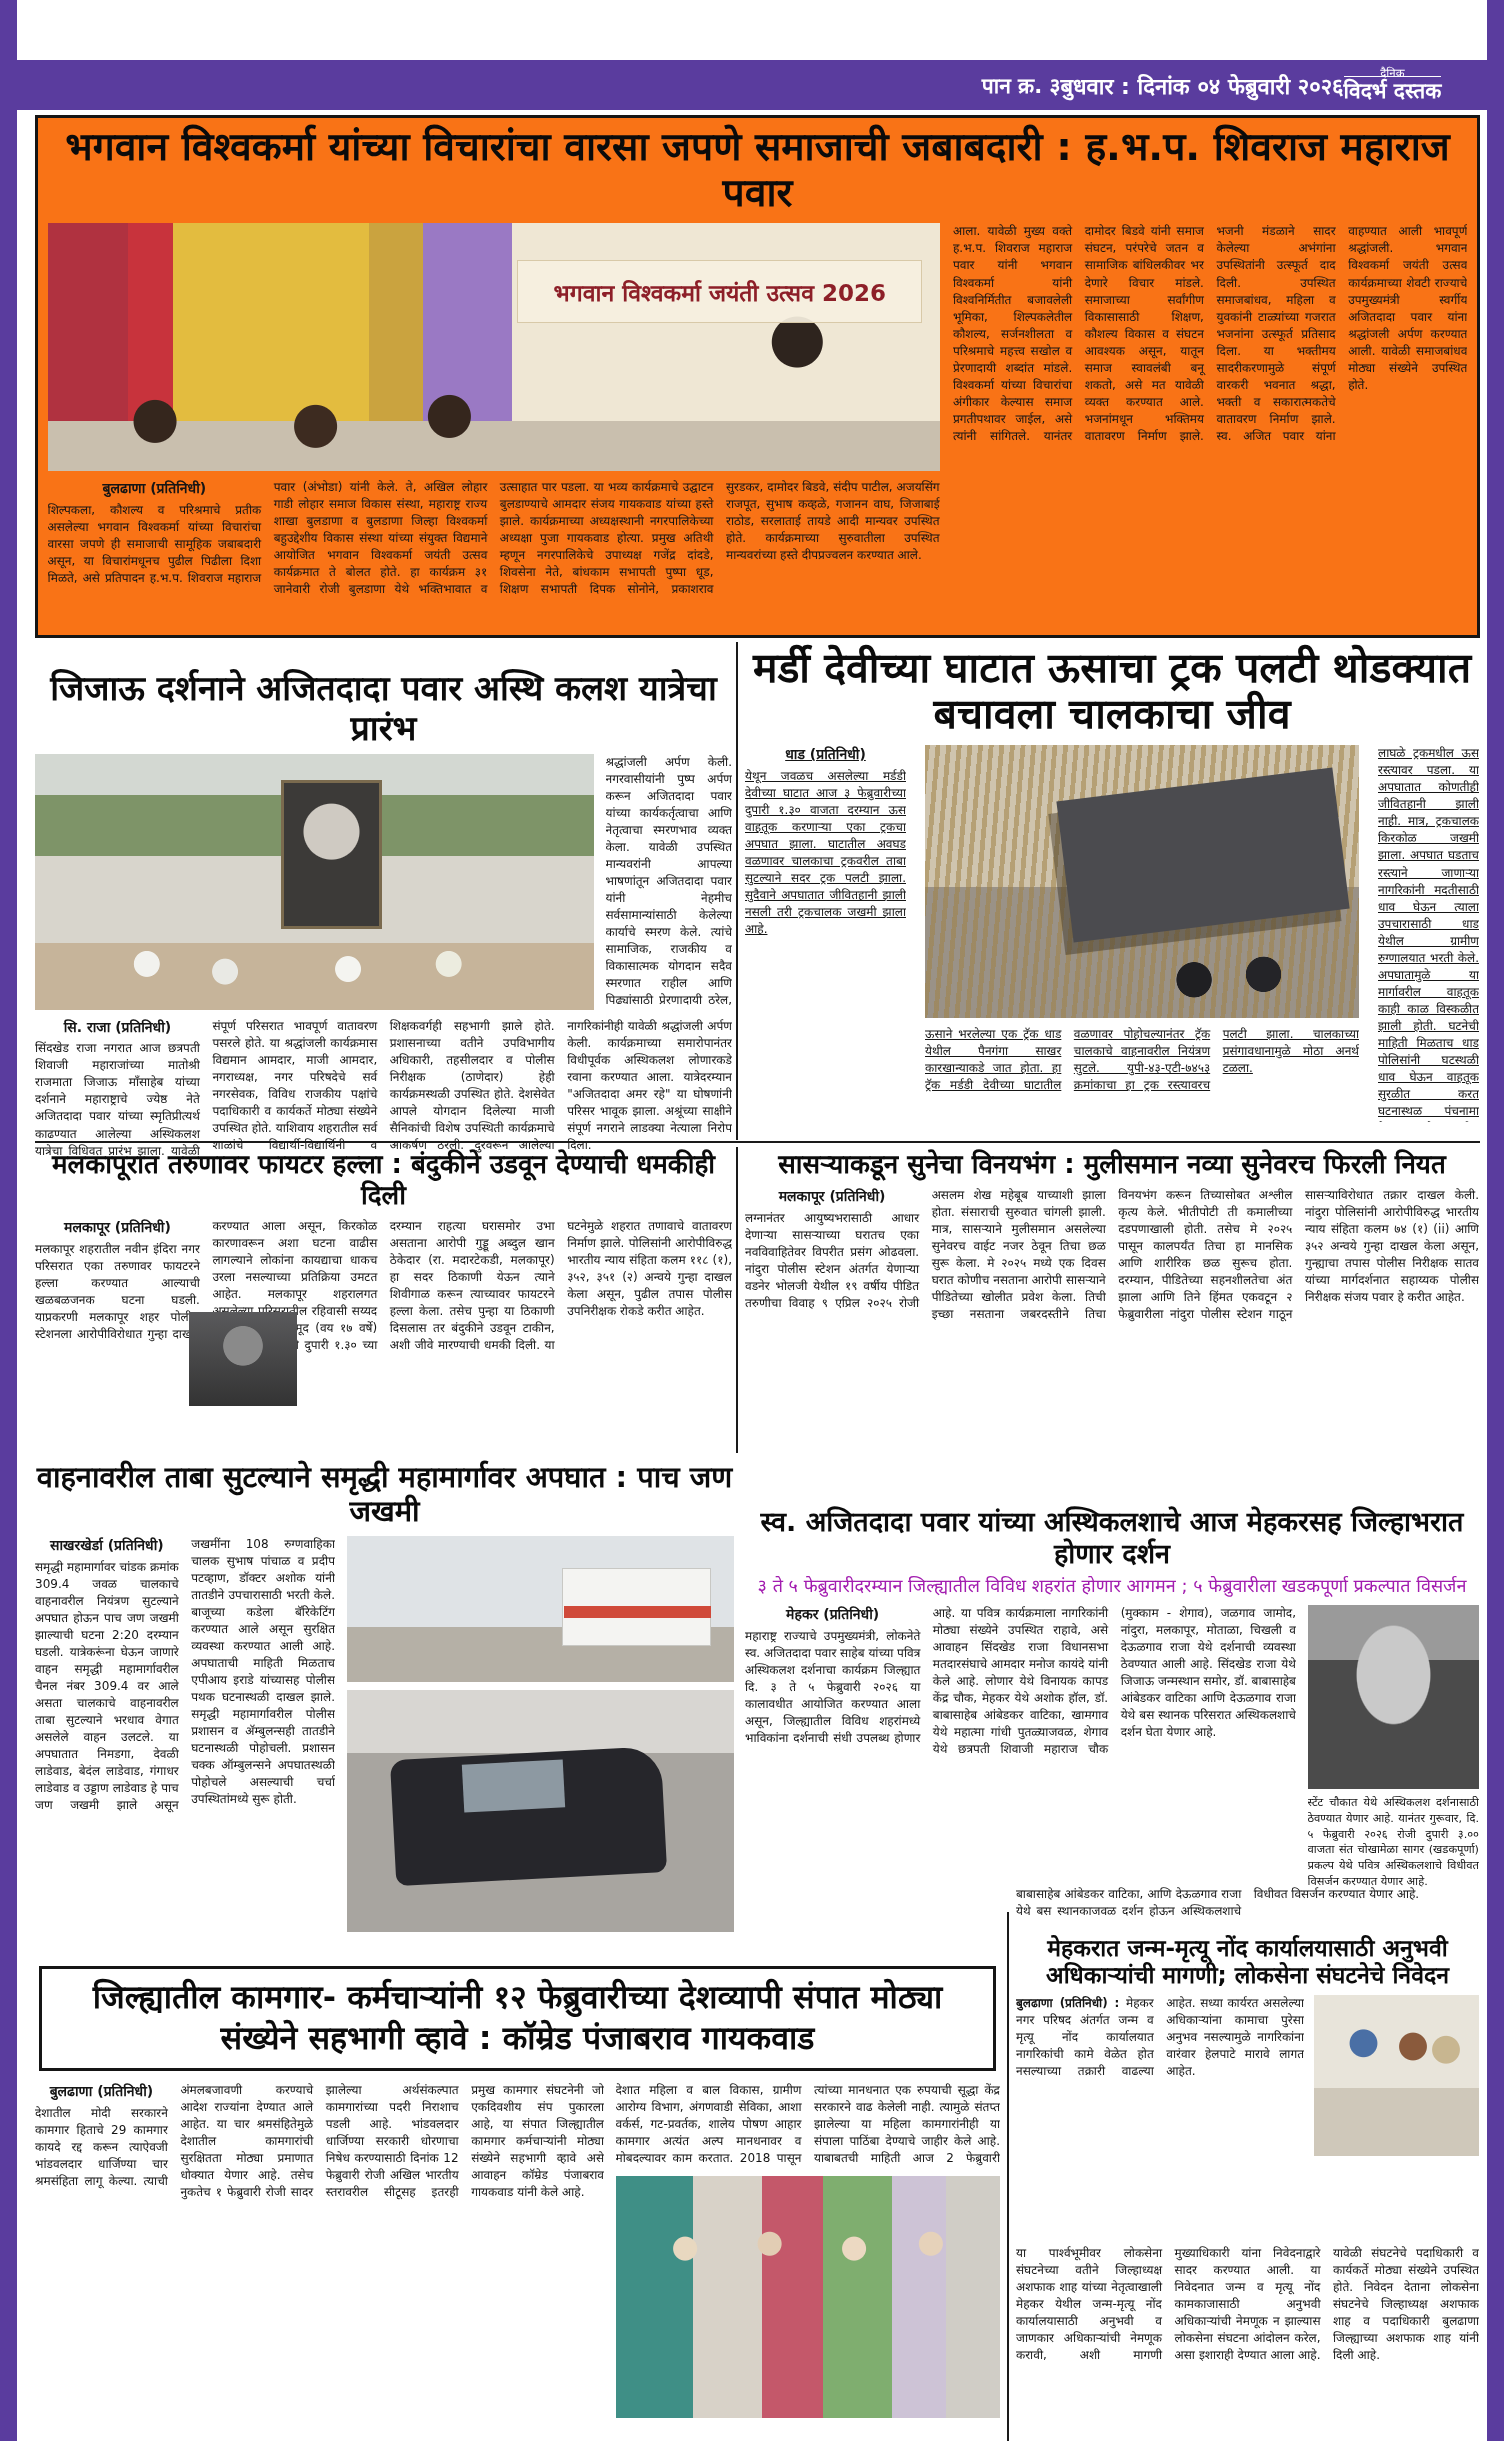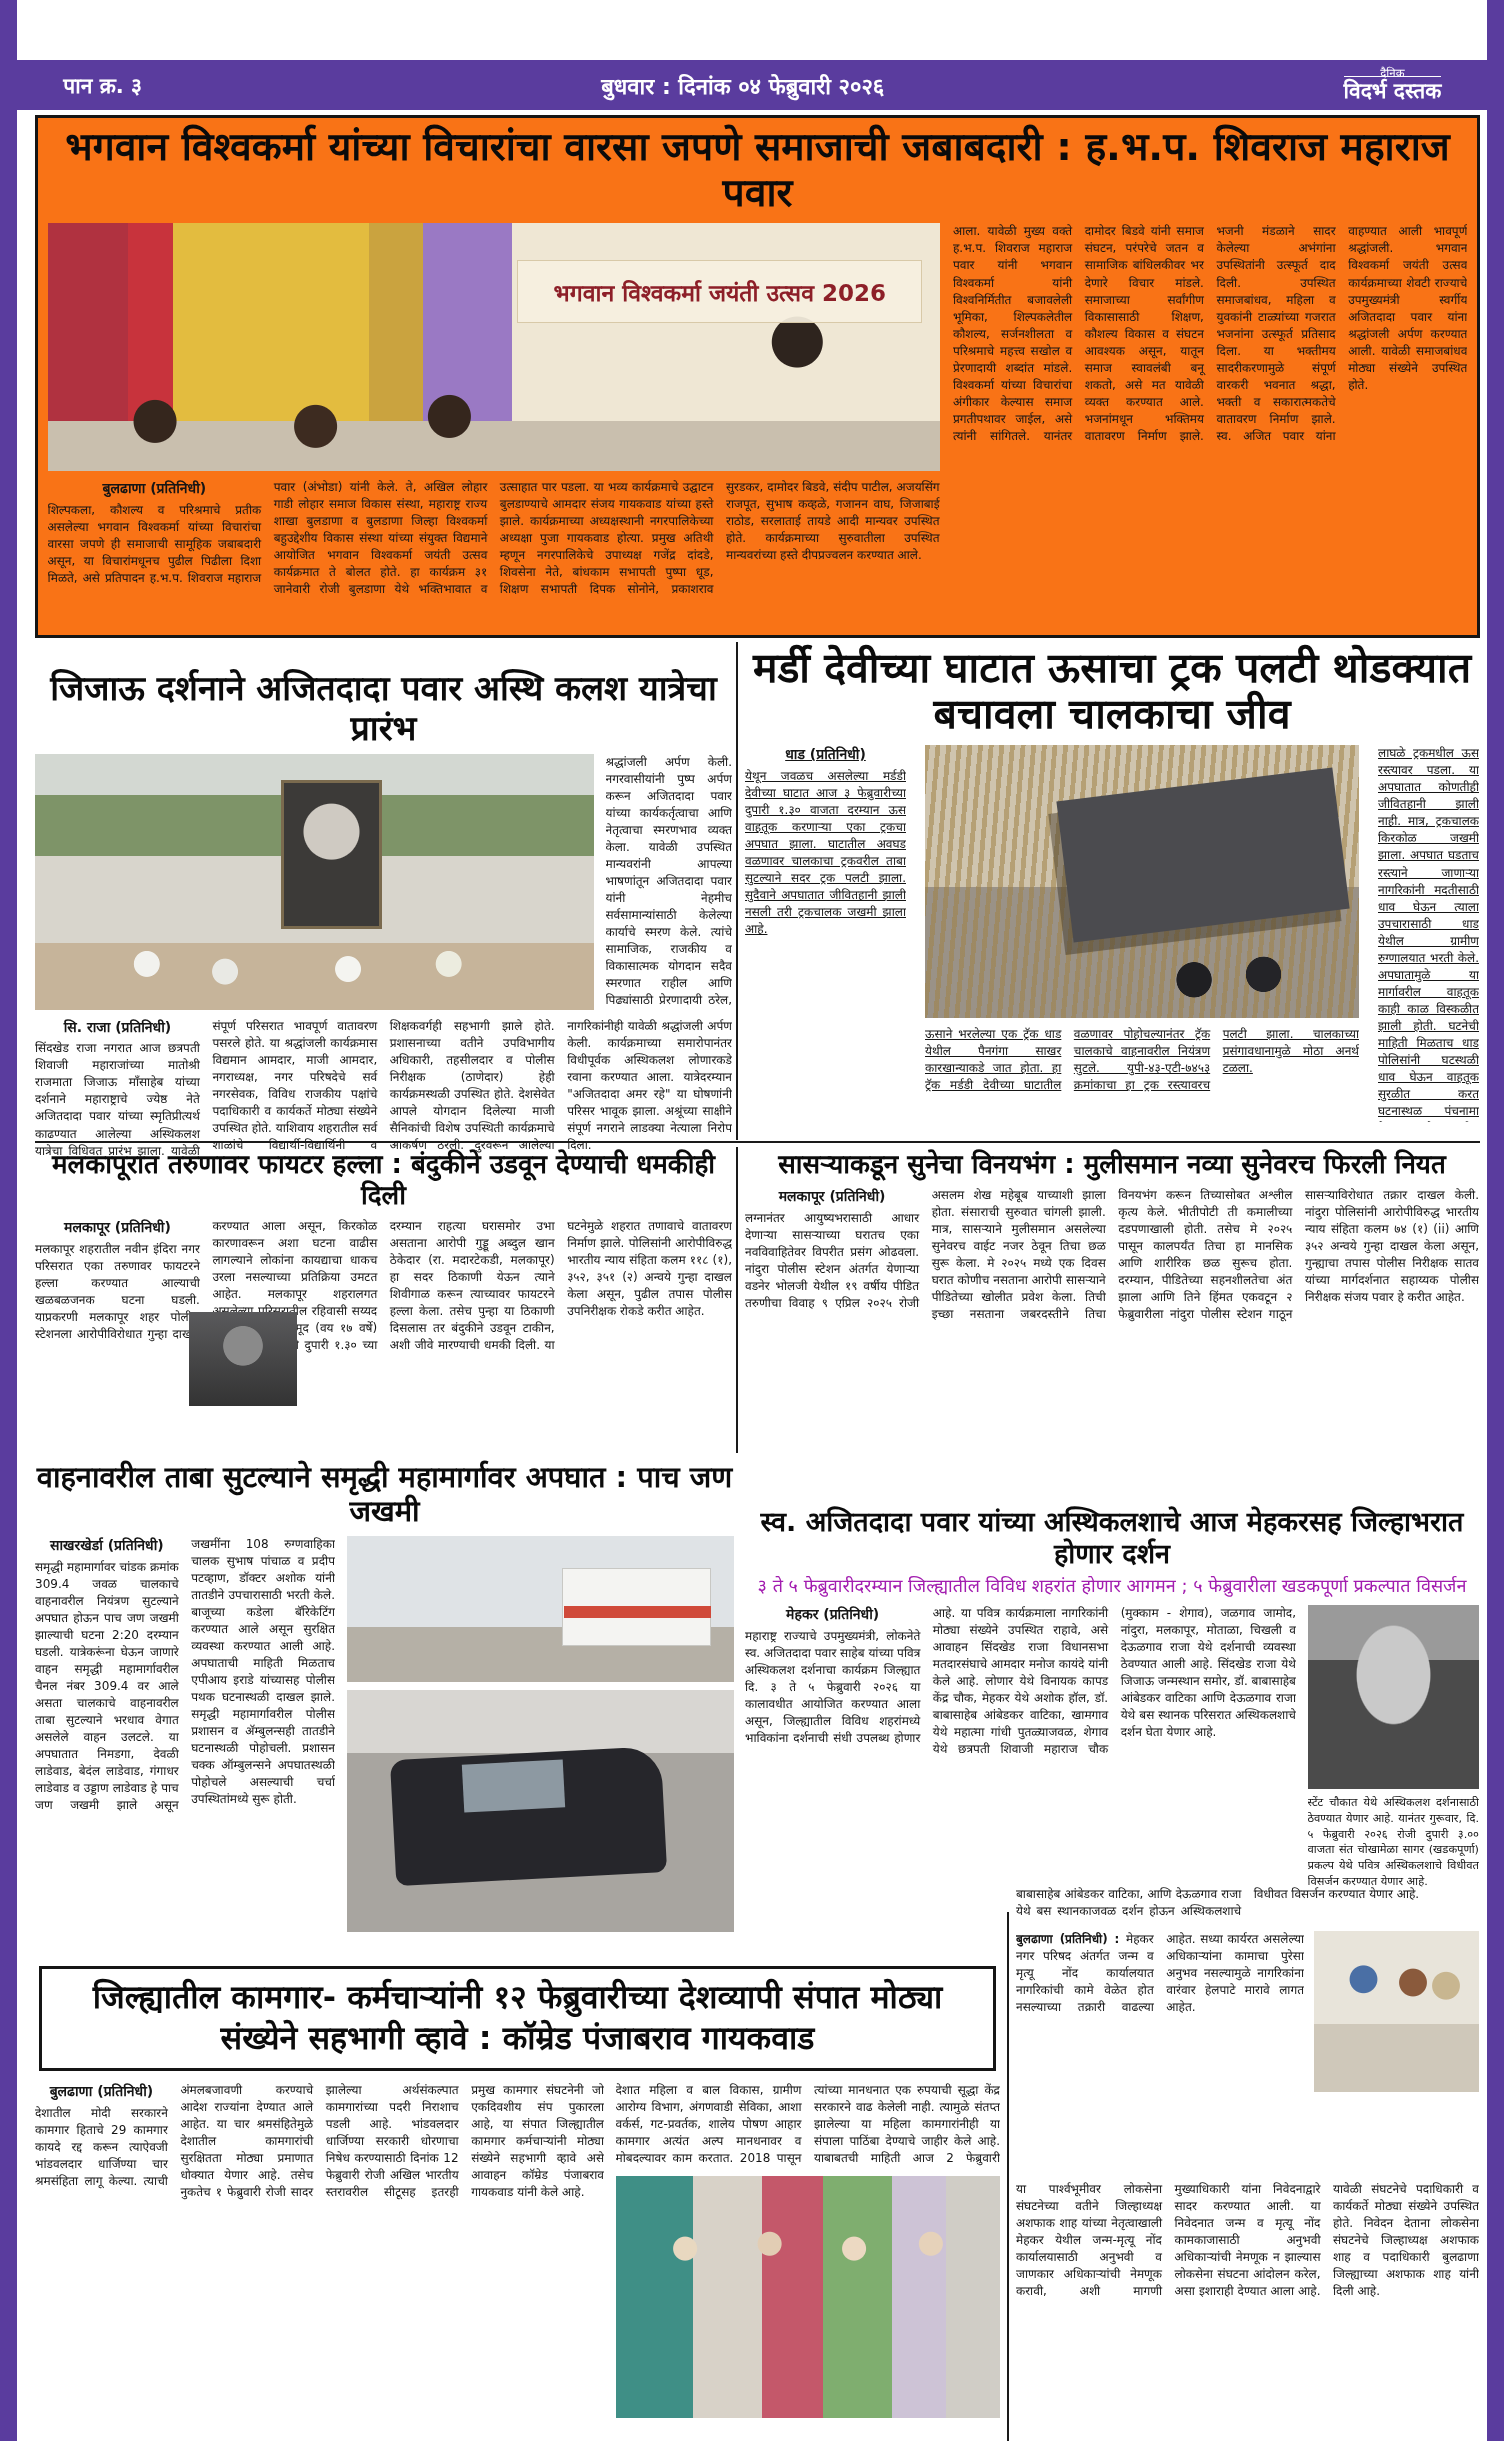--- a/index.html
+++ b/index.html
@@ -2,21 +2,21 @@
 <html><head>
 <meta charset="utf-8">
 <style>
   html,body{margin:0;padding:0;background:#e8e8e8;}
   #page{position:relative;width:1504px;height:2441px;background:#ffffff;overflow:hidden;
         font-family:"DejaVu Sans","Liberation Sans",sans-serif;color:#151515;}
   .abs{position:absolute;}
   .strip{background:#5a3c9e;}
   
   #header-bar{left:17.3px;top:60px;width:1470px;height:50px;background:#5a3c9e;color:#fff;
-    display:flex;align-items:center;justify-content:space-between;padding:0 46px;box-sizing:border-box;}
+    display:flex;align-items:center;justify-content:flex-end;padding:0 46px;box-sizing:border-box;}
   #page-number{font-size:21px;font-weight:700;}
   #date-line{font-size:22px;font-weight:700;}
   #masthead{text-align:center;line-height:1;}
   #masthead .top{font-size:11.5px;display:block;margin-bottom:1.9px;}
   #masthead .main{font-size:21px;font-weight:800;border-top:1px solid #fff;padding-top:1.9px;}
   
   .headline{font-weight:800;text-align:center;color:#0b0b0b;line-height:1.18;}
   .subheadline{font-weight:400;text-align:center;color:#a21caf;}
   .byline{font-weight:800;text-align:center;font-size:14px;margin:0 0 2.9px 0;}
   .cols{column-gap:12.5px;text-align:justify;font-size:12px;line-height:1.42;overflow:hidden;}
@@ -282,20 +282,21 @@
         <div class="cols c2" id="a8-toptext">
           <div>देशात महिला व बाल विकास, ग्रामीण आरोग्य विभाग, अंगणवाडी सेविका, आशा वर्कर्स, गट-प्रवर्तक, शालेय पोषण आहार कामगार अत्यंत अल्प मानधनावर व मोबदल्यावर काम करतात. 2018 पासून त्यांच्या मानधनात एक रुपयाची सूद्धा केंद्र सरकारने वाढ केलेली नाही. त्यामुळे संतप्त झालेल्या या महिला कामगारांनीही या संपाला पाठिंबा देण्याचे जाहीर केले आहे. याबाबतची माहिती आज 2 फेब्रुवारी 2026 रोजी सिटूचे जिल्हा अध्यक्ष यांच्या पुढाकारातून जिल्हाधिकारी यांना निवेदनाद्वारे देण्यात आली.</div>
         </div>
         <div class="photo" id="a8-photo"></div>
       </div>
     </div>
   </div>
 
   <div class="abs" id="article9">
     <div id="a9-tail">बाबासाहेब आंबेडकर वाटिका, आणि देऊळगाव राजा येथे बस स्थानकाजवळ दर्शन होऊन अस्थिकलशाचे विधीवत विसर्जन करण्यात येणार आहे.</div>
+    <div class="headline" id="a9-headline">मेहकरात जन्म-मृत्यू नोंद कार्यालयासाठी अनुभवी अधिकाऱ्यांची मागणी; लोकसेना संघटनेचे निवेदन</div>
     <div id="a9-row">
       <div id="a9-lead">
         <b>बुलढाणा (प्रतिनिधी) :</b>
         <span>मेहकर नगर परिषद अंतर्गत जन्म व मृत्यू नोंद कार्यालयात नागरिकांची कामे वेळेत होत नसल्याच्या तक्रारी वाढल्या आहेत. सध्या कार्यरत असलेल्या अधिकाऱ्यांना कामाचा पुरेसा अनुभव नसल्यामुळे नागरिकांना वारंवार हेलपाटे मारावे लागत आहेत.</span>
       </div>
       <div class="photo" id="a9-photo"></div>
     </div>
     <div class="cols c3" id="a9-body">
       <div>या पार्श्वभूमीवर लोकसेना संघटनेच्या वतीने जिल्हाध्यक्ष अशफाक शाह यांच्या नेतृत्वाखाली मेहकर येथील जन्म-मृत्यू नोंद कार्यालयासाठी अनुभवी व जाणकार अधिकाऱ्यांची नेमणूक करावी, अशी मागणी मुख्याधिकारी यांना निवेदनाद्वारे सादर करण्यात आली. या निवेदनात जन्म व मृत्यू नोंद कामकाजासाठी अनुभवी अधिकाऱ्यांची नेमणूक न झाल्यास लोकसेना संघटना आंदोलन करेल, असा इशाराही देण्यात आला आहे. यावेळी संघटनेचे पदाधिकारी व कार्यकर्ते मोठ्या संख्येने उपस्थित होते. निवेदन देताना लोकसेना संघटनेचे जिल्हाध्यक्ष अशफाक शाह व पदाधिकारी बुलढाणा जिल्ह्याच्या अशफाक शाह यांनी दिली आहे.</div>
     </div>

